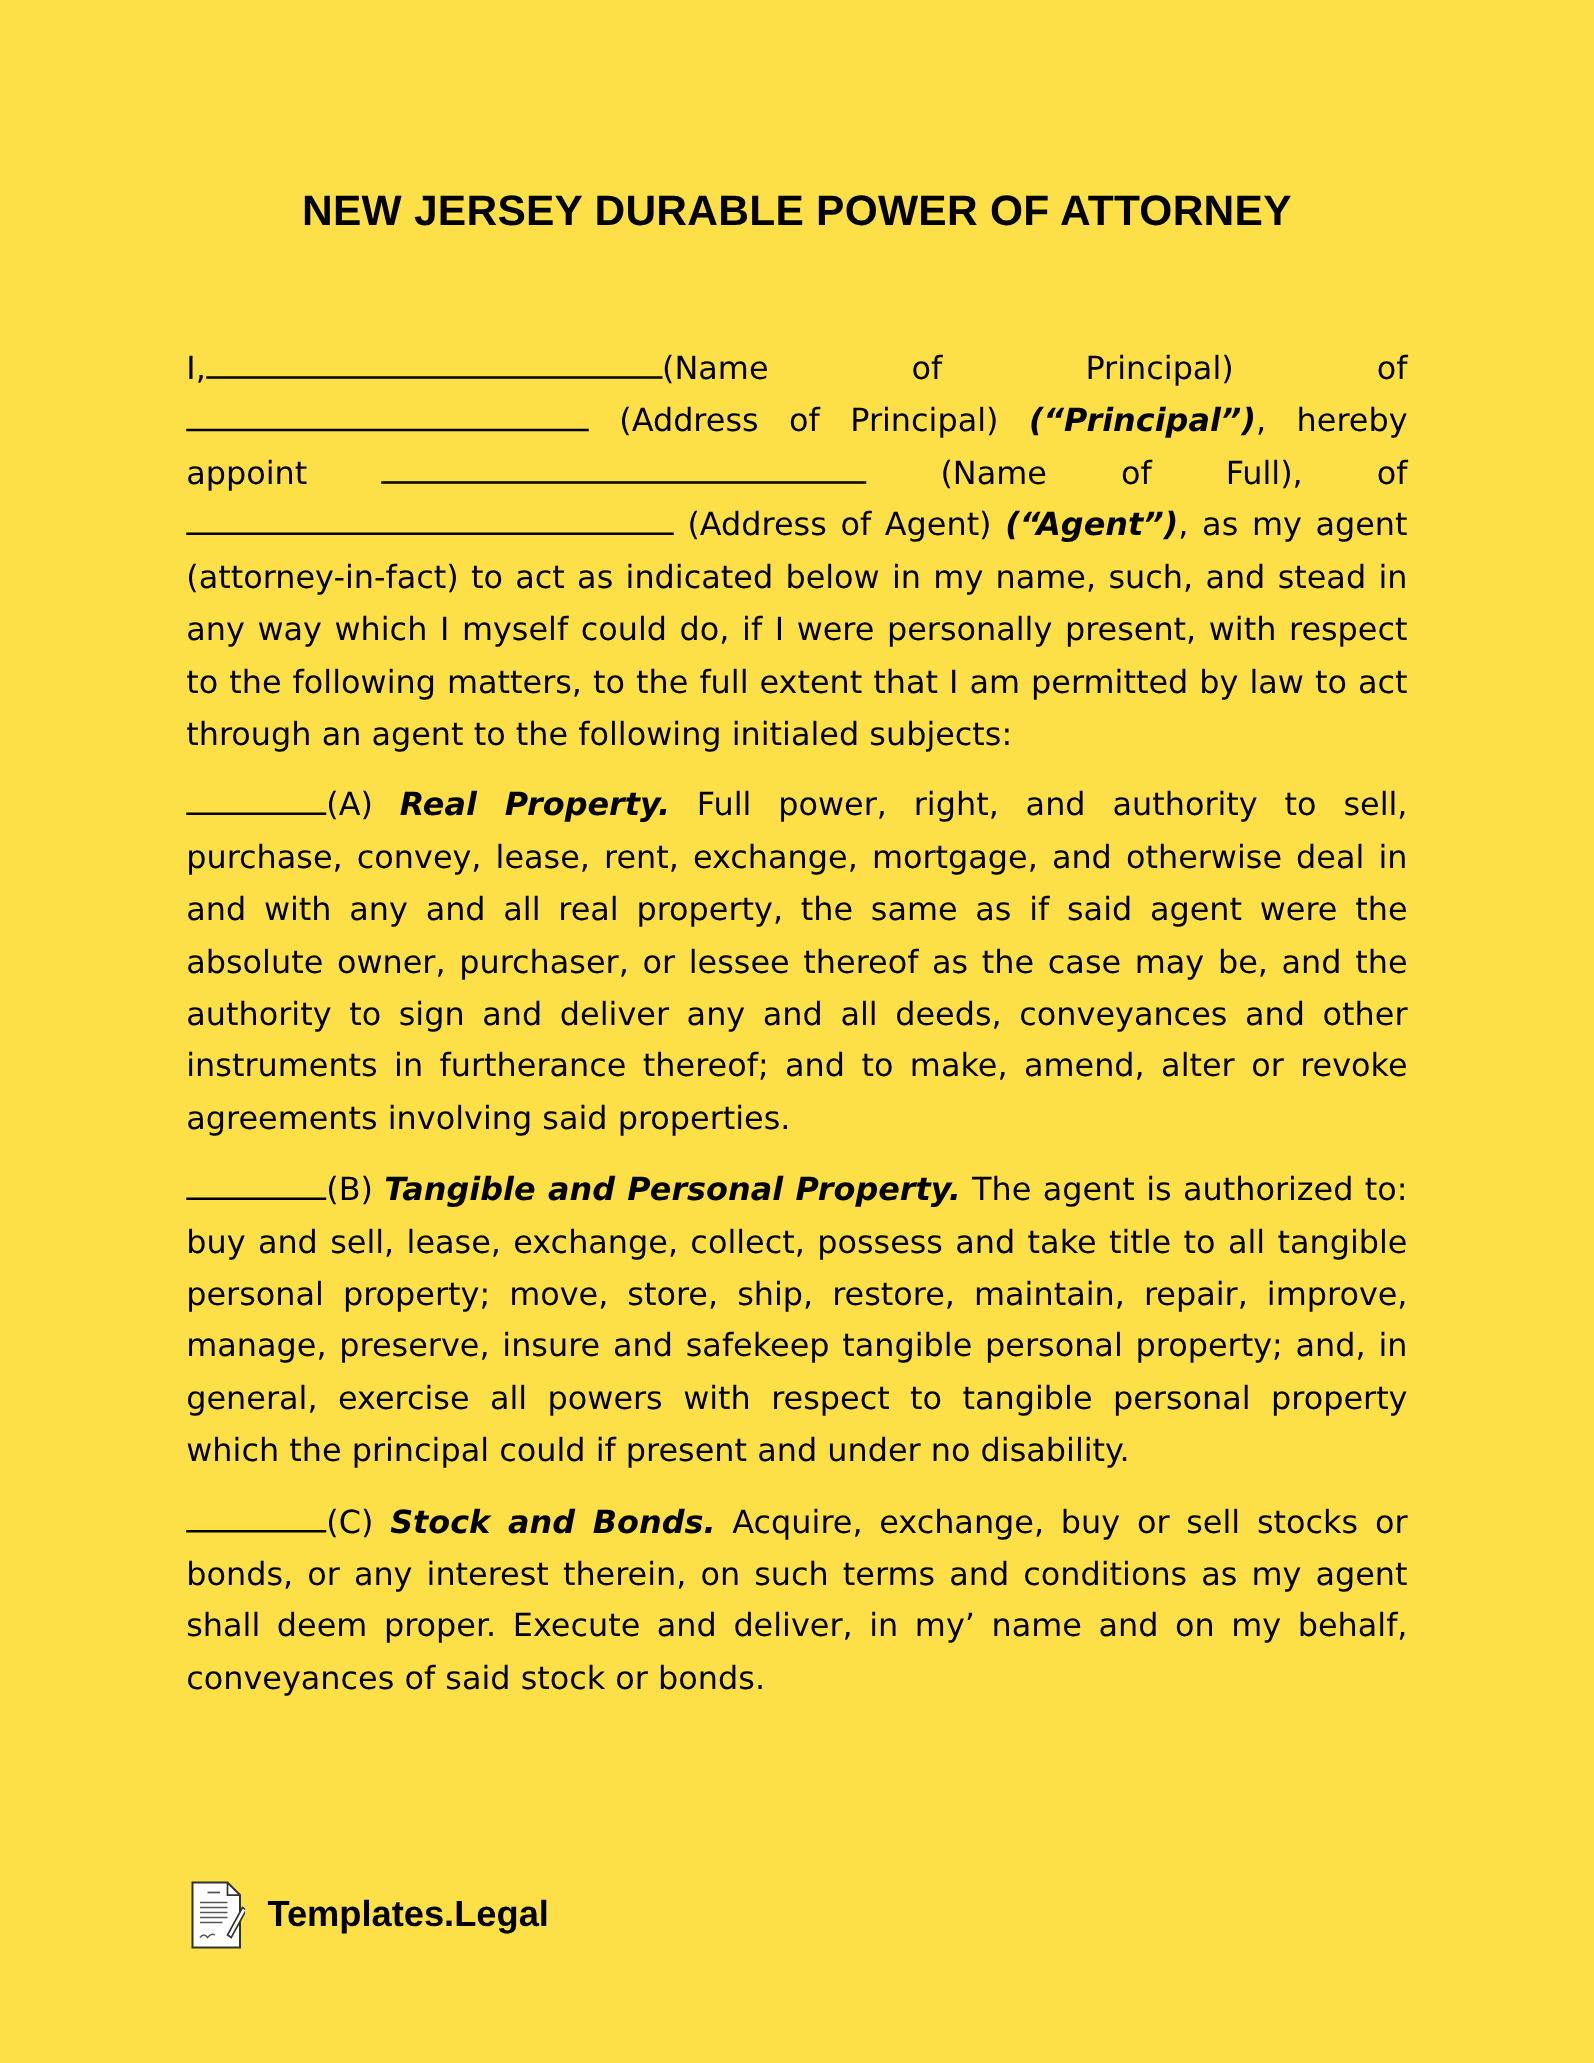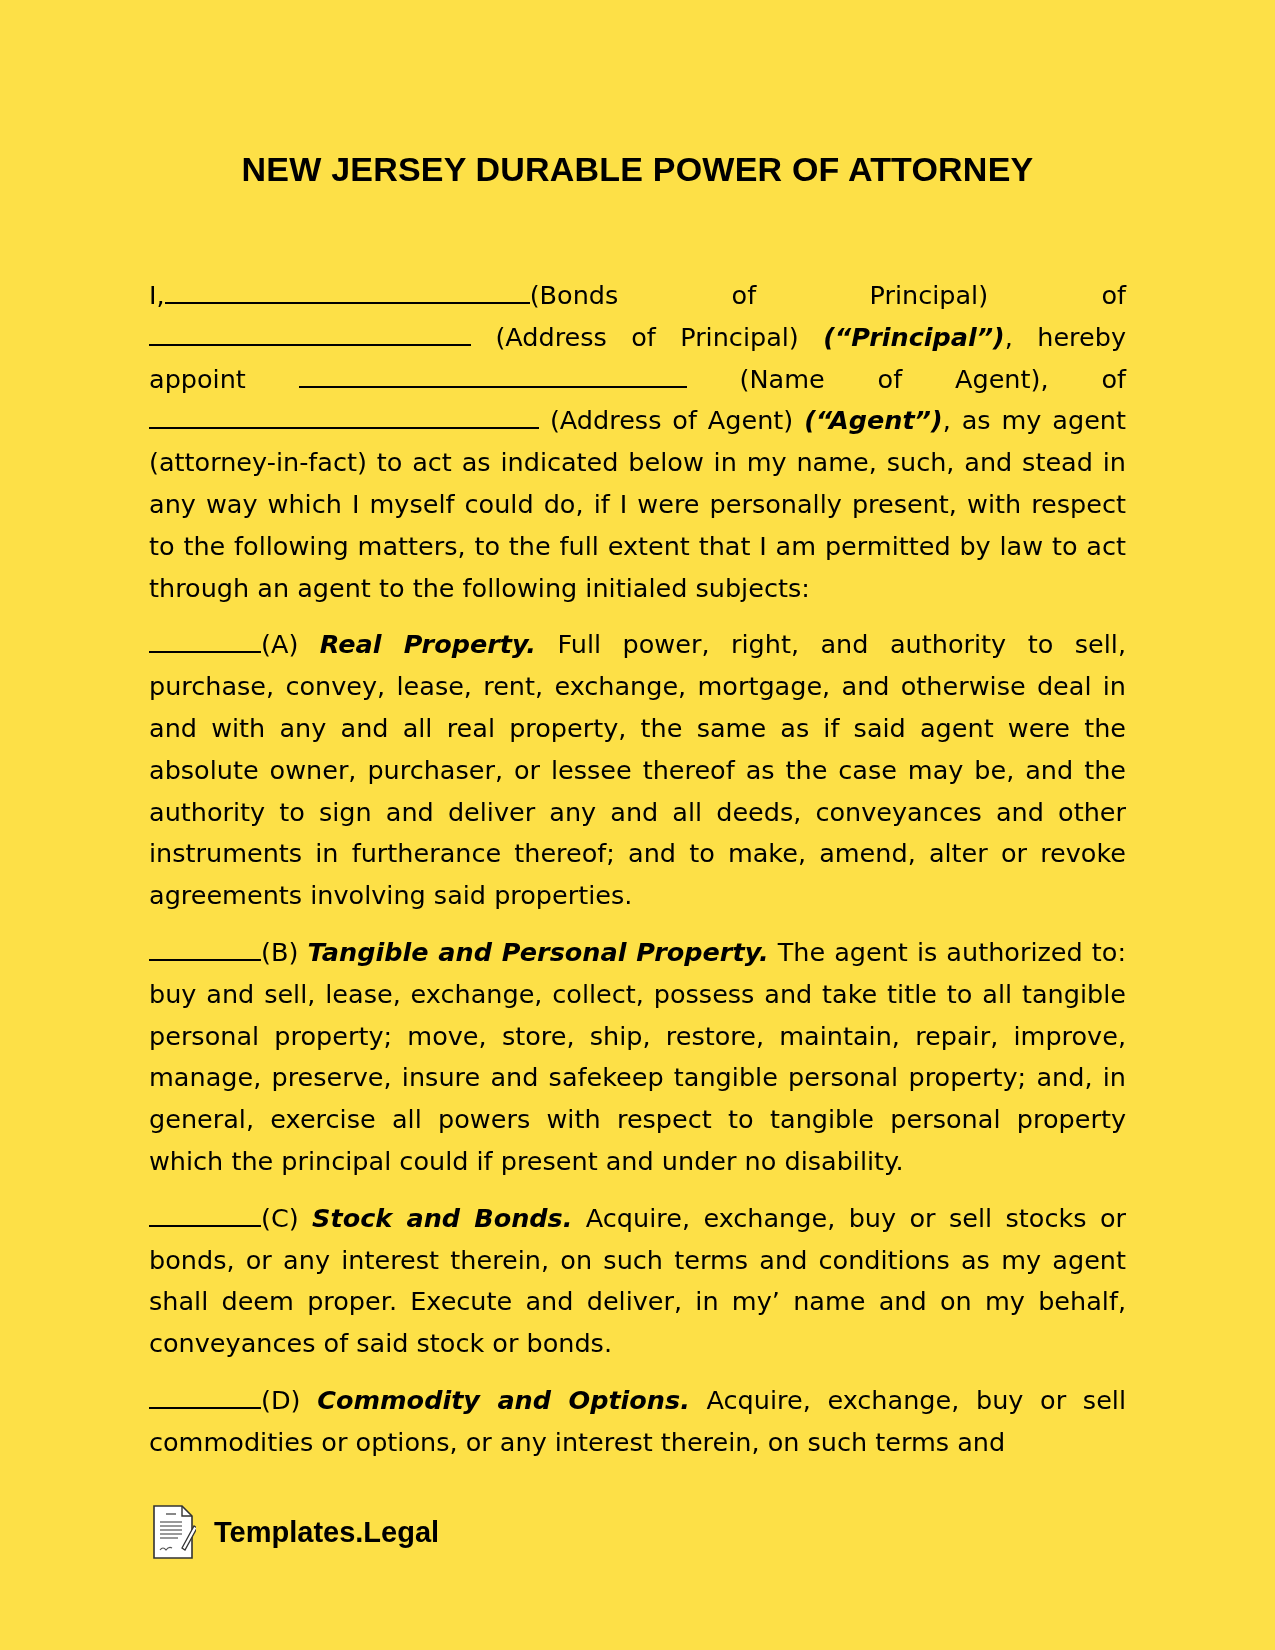--- a/index.html
+++ b/index.html
@@ -22,50 +22,46 @@
   .brand { font-family: "Liberation Sans", sans-serif; font-weight: bold; font-size: 29px; text-align: center; }
 </style>
 </head>
 <body>
 
 <div class="page">
   <div class="title">NEW JERSEY DURABLE POWER OF ATTORNEY</div>
 
   <div class="body">
     <p class="para">
-      <span>I,</span><span class="blank" style="width:365px"></span><span>(Bonds of Principal) of</span>
+      <span>I,</span><span class="blank" style="width:365px"></span><span>(Name of Principal) of</span>
       <span class="blank" style="width:322px"></span>
       <span>(Address of Principal)</span>
       <b>(“Principal”)</b><span>, hereby appoint</span>
       <span class="blank" style="width:388px"></span>
-      <span>(Name of Agent), of</span>
+      <span>(Name of Full), of</span>
       <span class="blank" style="width:390px"></span>
       <span>(Address of Agent)</span>
       <b>(“Agent”)</b><span>, as my agent (attorney-in-fact) to act as indicated below in my name, such, and stead in any way which I myself could do, if I were personally present, with respect to the following matters, to the full extent that I am permitted by law to act through an agent to the following initialed subjects:</span>
     </p>
 
     <p class="para">
       <span class="blank" style="width:112px"></span><span>(A)</span>
       <b>Real Property.</b><span> Full power, right, and authority to sell, purchase, convey, lease, rent, exchange, mortgage, and otherwise deal in and with any and all real property, the same as if said agent were the absolute owner, purchaser, or lessee thereof as the case may be, and the authority to sign and deliver any and all deeds, conveyances and other instruments in furtherance thereof; and to make, amend, alter or revoke agreements involving said properties.</span>
     </p>
 
     <p class="para">
       <span class="blank" style="width:112px"></span><span>(B)</span>
       <b>Tangible and Personal Property.</b><span> The agent is authorized to: buy and sell, lease, exchange, collect, possess and take title to all tangible personal property; move, store, ship, restore, maintain, repair, improve, manage, preserve, insure and safekeep tangible personal property; and, in general, exercise all powers with respect to tangible personal property which the principal could if present and under no disability.</span>
     </p>
 
     <p class="para">
       <span class="blank" style="width:112px"></span><span>(C)</span>
       <b>Stock and Bonds.</b><span> Acquire, exchange, buy or sell stocks or bonds, or any interest therein, on such terms and conditions as my agent shall deem proper. Execute and deliver, in my’ name and on my behalf, conveyances of said stock or bonds.</span>
     </p>
 
-    <p class="para">
-      <span class="blank" style="width:112px"></span><span>(D)</span>
-      <b>Commodity and Options.</b><span> Acquire, exchange, buy or sell commodities or options, or any interest therein, on such terms and</span>
-    </p>
   </div>
 
   <div class="footer">
     <svg class="logo-icon" viewBox="0 0 44 56">
       <path d="M2 2 H30 L40 12 V54 H2 Z" fill="#fff" stroke="#333" stroke-width="1.6"></path>
       <path d="M30 2 V12 H40" fill="none" stroke="#333" stroke-width="1.4"></path>
       <line x1="14" y1="10" x2="24" y2="10" stroke="#555" stroke-width="1.4"></line>
       <line x1="8" y1="18" x2="30" y2="18" stroke="#555" stroke-width="1.2"></line>
       <line x1="8" y1="22" x2="30" y2="22" stroke="#555" stroke-width="1.2"></line>
       <line x1="8" y1="26" x2="30" y2="26" stroke="#555" stroke-width="1.2"></line>

